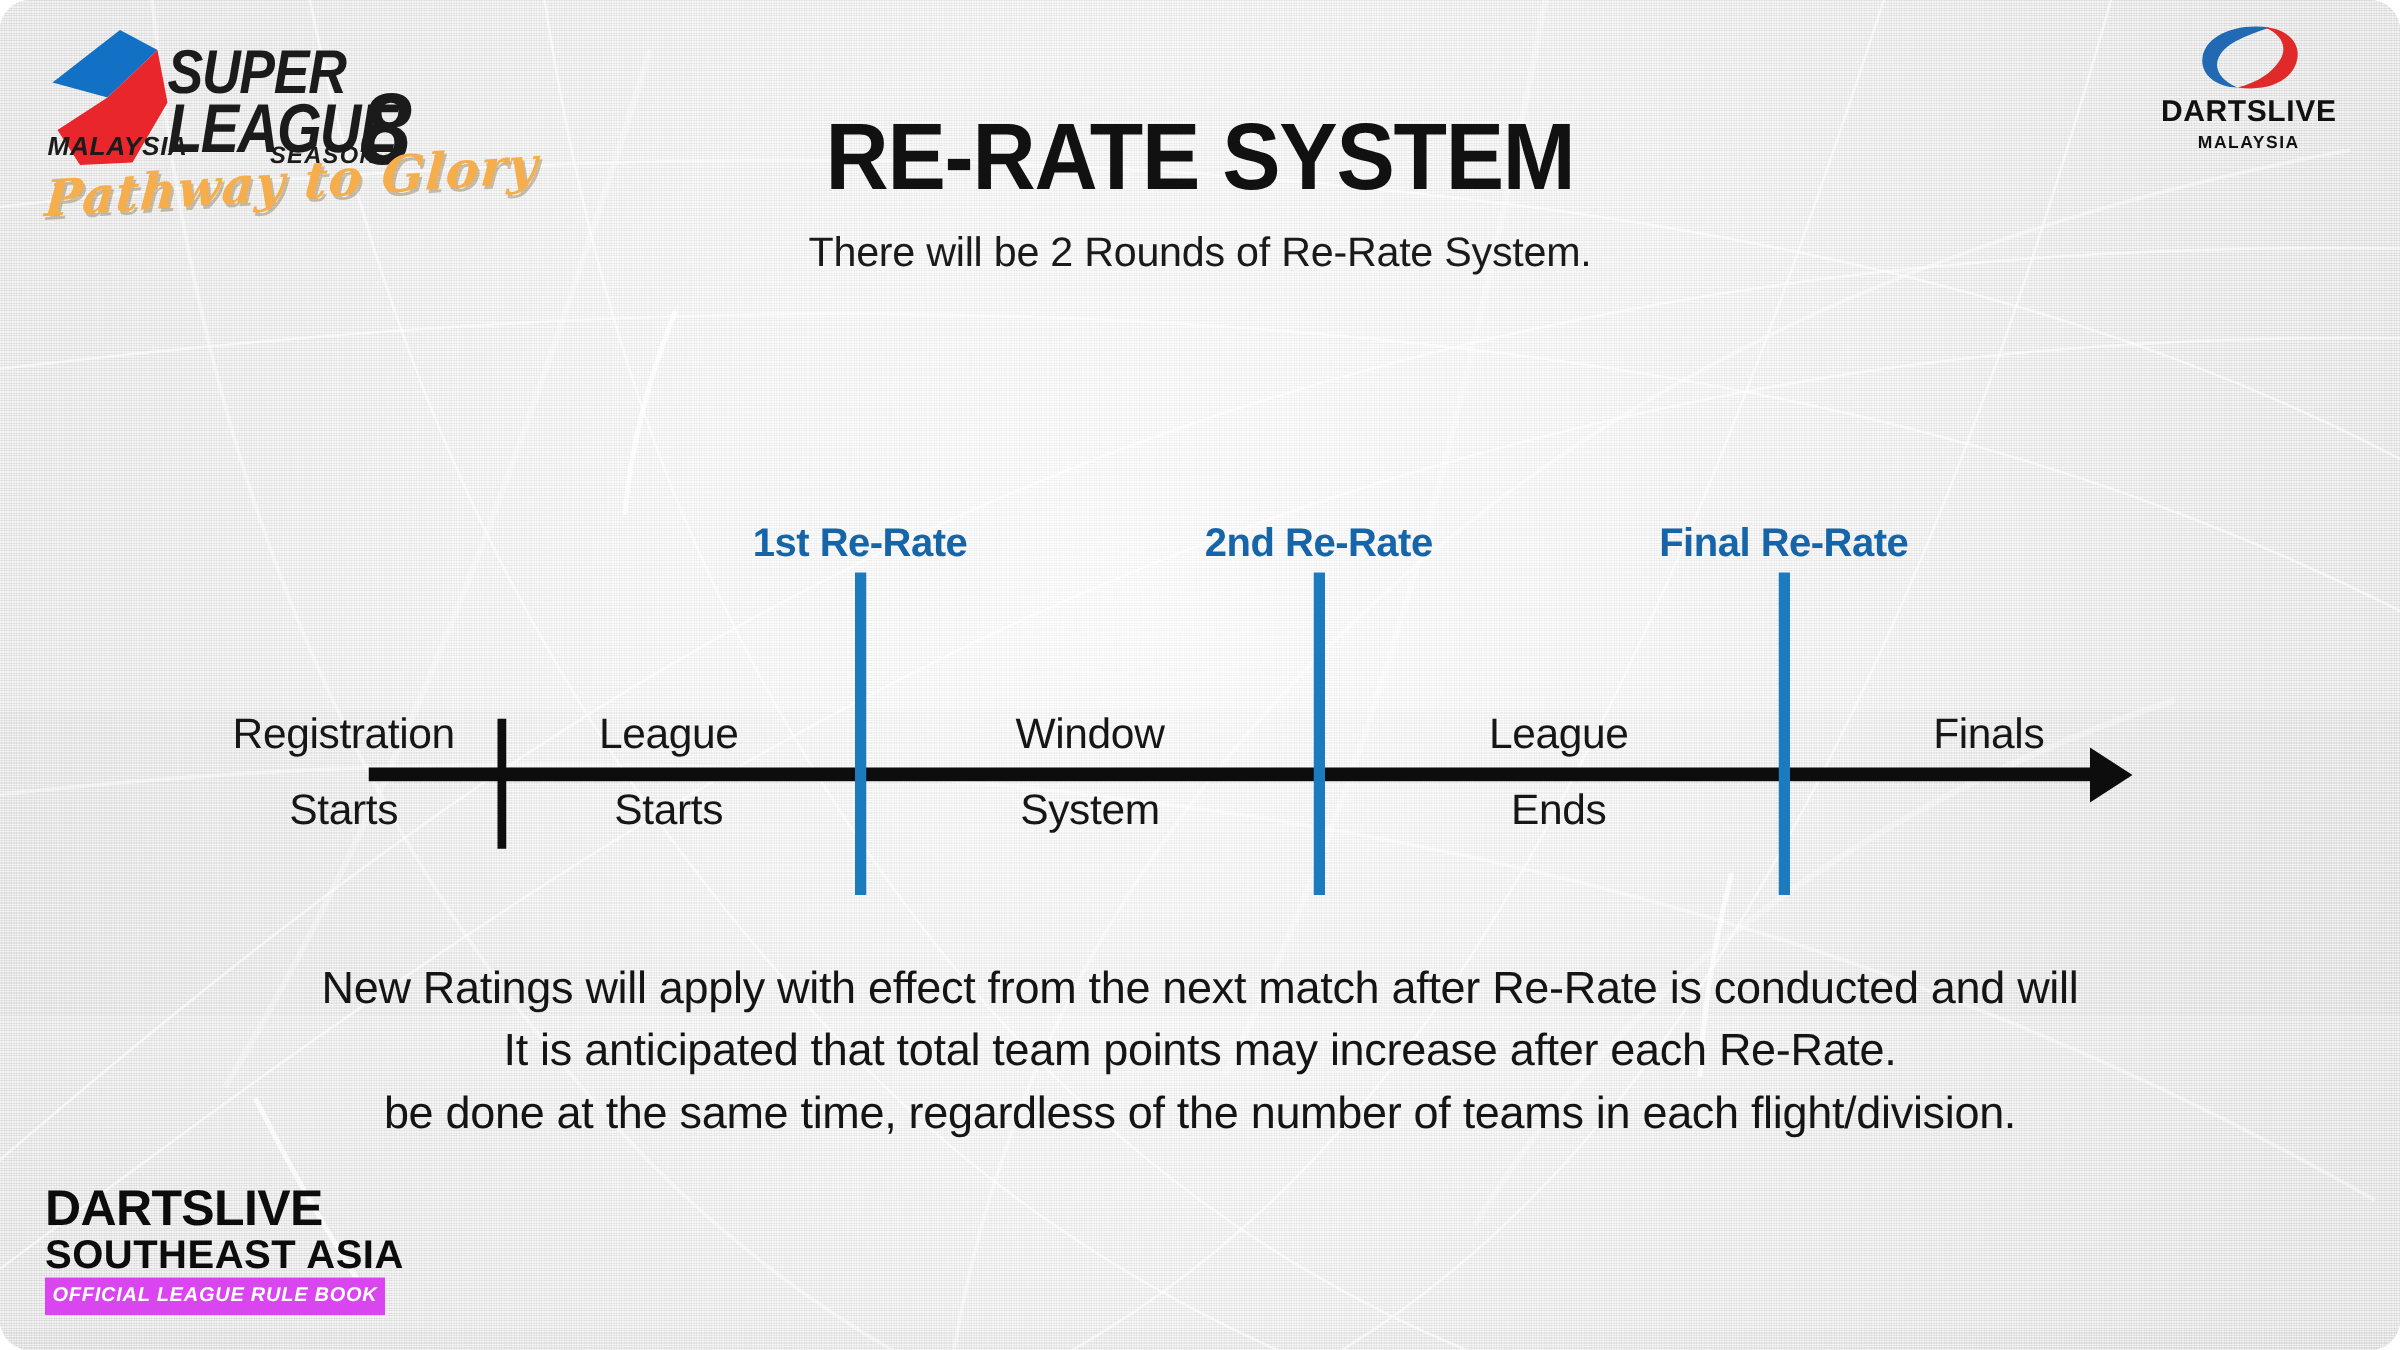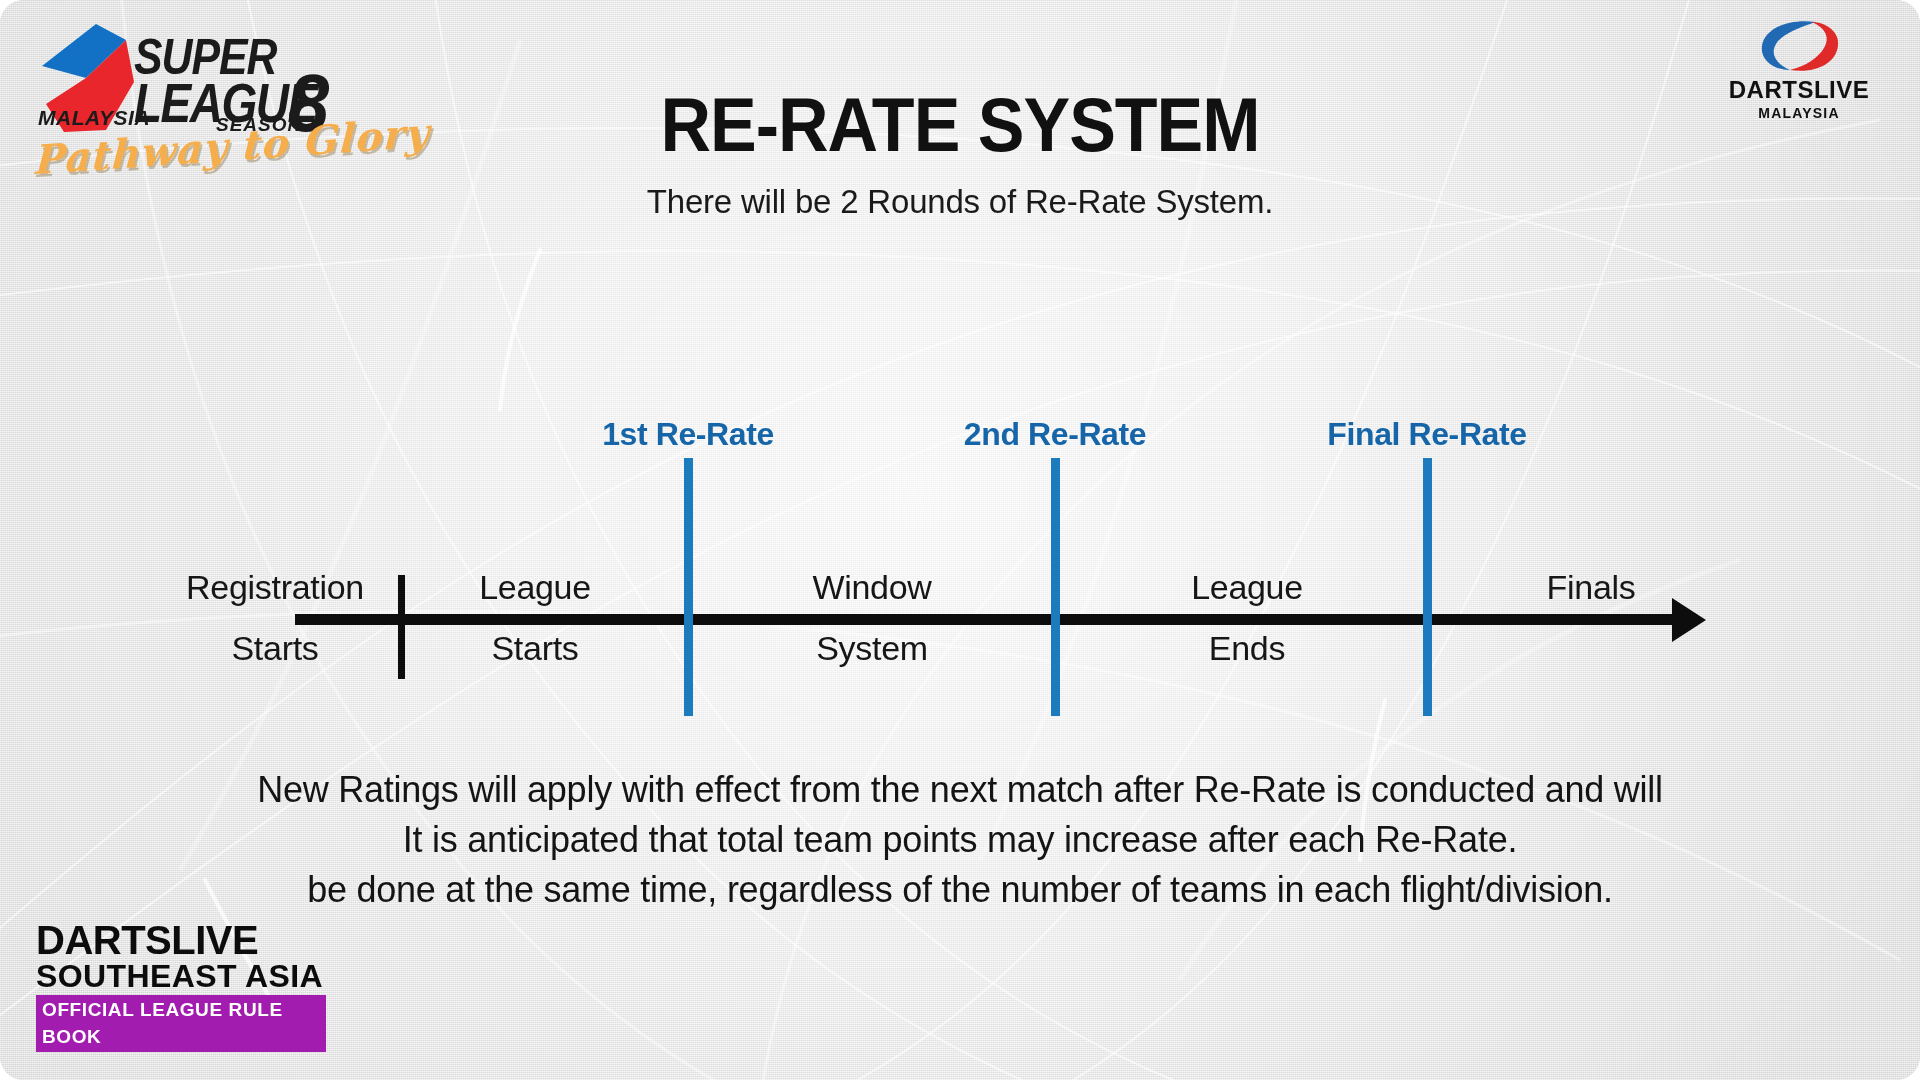--- a/index.html
+++ b/index.html
@@ -249,29 +249,30 @@
   .badge-l2 {
     font-family: "Liberation Sans", sans-serif;
     font-weight: 700;
     font-size: 32px;
     line-height: 32px;
     letter-spacing: .4px;
     color: #0c0c0c;
   }
   .badge-l3 {
     margin-top: 3px;
-    background: #a21caf;
+    background: #d946ef;
     color: #ffffff;
     font-family: "Liberation Sans", sans-serif;
     font-weight: 700;
-    font-size: 19px;
+    font-size: 16px;
     line-height: 27px;
     letter-spacing: .6px;
     padding: 1px 6px 2px 6px;
     display: inline-block;
+    font-style: italic;
   }
 </style>
 </head>
 <body>
 
 <div id="stage">
 
   <div class="bg-base"></div>
   <div class="bg-weave"></div>
   <svg class="arcs" viewBox="0 0 1920 1080" preserveAspectRatio="none">

